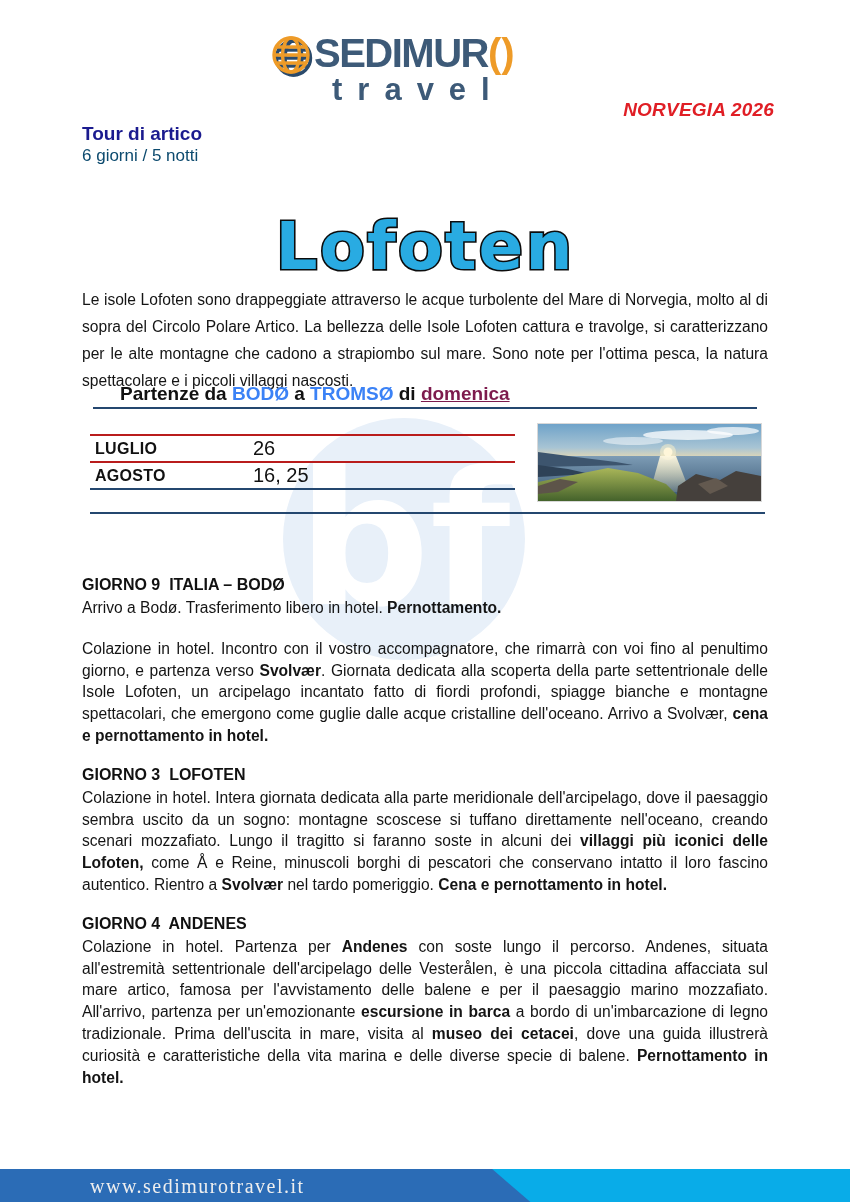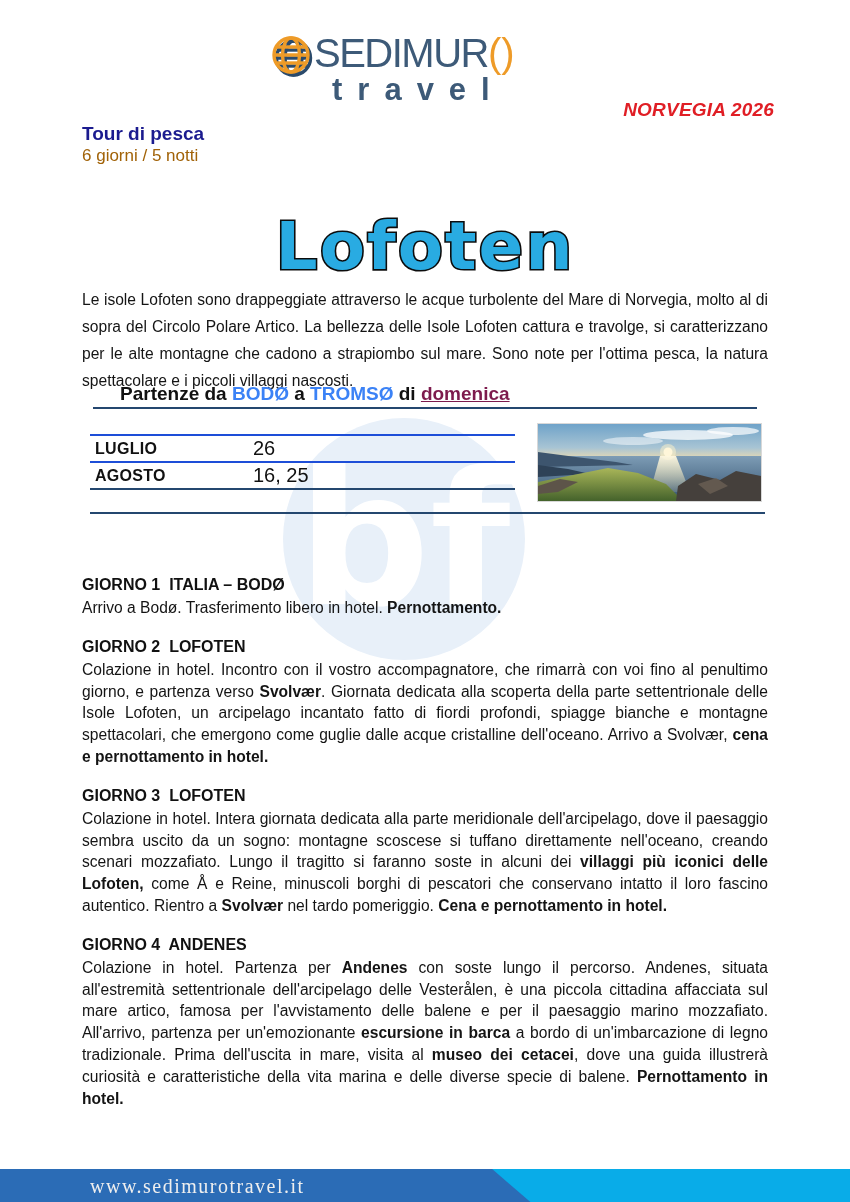--- a/index.html
+++ b/index.html
@@ -17,34 +17,34 @@
   }
   .watermark span {
     font-family:"DejaVu Sans", sans-serif; font-weight:bold; font-size:185px;
     color:#ffffff; line-height:1; letter-spacing:0px; margin-top:30px;
   }
 
   
   .logo-globe { left:270px; top:33px; }
   .logo-main {
     left:314px; top:31px; font-family:"Liberation Sans", sans-serif;
-    font-weight:normal; font-size:40px; letter-spacing:-1.5px; color:#3d5a78;
+    font-weight:bold; font-size:40px; letter-spacing:-1.5px; color:#3d5a78;
   }
   .logo-main .paren { color:#ee9b28; letter-spacing:0; }
   .logo-travel {
     left:332px; top:72px; font-weight:bold; font-size:31px;
     letter-spacing:15px; color:#3d5a78;
   }
   .season {
     top:99px; right:76px; color:#e01e25; font-weight:bold; font-size:19px;
     letter-spacing:0.2px;
     font-style:italic;
   }
   .tour-type { top:123px; left:82px; color:#1b1b8f; font-weight:bold; font-size:19px; }
-  .duration  { top:146px; left:82px; color:#a16207; font-size:17px; }
+  .duration  { top:146px; left:82px; color:#0c4a6e; font-size:17px; }
 
   
   .big-title { top:205px; left:0; width:850px; text-align:center; }
 
   
   .intro {
     top:286px; left:82px; width:686px; font-size:15.6px; line-height:27px;
     text-align:justify; color:#141414;
   }
 
@@ -52,21 +52,21 @@
   .dep-heading { top:383px; left:120px; font-size:19px; font-weight:bold; color:#111; }
   .c-blue { color:#3b82f6; }
   .c-maroon { color:#7d1b4d;text-decoration:underline; }
   .rule { background:#24476f; height:2px; }
   .rule-heading { top:407px; left:93px; width:664px; }
   .rule-wide { top:512px; left:90px; width:675px; }
 
   .dep-table { top:434px; left:90px; width:425px; }
   .dep-row {
     display:flex; align-items:center; height:25px;
-    border-top:2px solid #1d4ed8; padding-left:5px;
+    border-top:2px solid #b91c1c; padding-left:5px;
   }
   .dep-table .bottom { border-top:2px solid #24476f; height:0; }
   .dep-month { width:158px; font-weight:bold; font-size:16px; letter-spacing:0.3px; }
   .dep-dates { font-size:20px; }
 
   
   .photo { top:423px; left:537px; width:223px; height:77px; border:1px solid #d8d8d8; }
 
   
   .days { top:576px; left:82px; width:686px; }
@@ -111,21 +111,21 @@
       <line x1="4.5" y1="13" x2="35.5" y2="13"></line>
       <line x1="3" y1="21" x2="37" y2="21"></line>
       <line x1="4.5" y1="29" x2="35.5" y2="29"></line>
     </g>
   </svg>
   <div class="layer logo-main"><span>SEDIMUR</span><span class="paren">()</span></div>
   <div class="layer logo-travel">travel</div>
 
   <div class="layer season">NORVEGIA 2026</div>
 
-  <div class="layer tour-type">Tour di pesca</div>
+  <div class="layer tour-type">Tour di artico</div>
   <div class="layer duration">6 giorni / 5 notti</div>
 
   <svg class="layer big-title" width="850" height="82" viewBox="0 0 850 82">
     <text x="425" y="64" text-anchor="middle" font-family="DejaVu Sans, sans-serif" font-weight="bold" font-size="66" letter-spacing="2" fill="#29ABE2" stroke="#0c0c0c" stroke-width="3.2" paint-order="stroke">Lofoten</text>
   </svg>
 
   <div class="layer intro">Le isole Lofoten sono drappeggiate attraverso le acque turbolente del Mare di Norvegia, molto al di sopra del Circolo Polare Artico. La bellezza delle Isole Lofoten cattura e travolge, si caratterizzano per le alte montagne che cadono a strapiombo sul mare. Sono note per l'ottima pesca, la natura spettacolare e i piccoli villaggi nascosti.</div>
 
   <div class="layer dep-heading"><span>Partenze da </span><span class="c-blue">BODØ</span><span> a </span><span class="c-blue">TROMSØ</span><span> di </span><span class="c-maroon">domenica</span></div>
   <div class="layer rule rule-heading"></div>
@@ -174,25 +174,24 @@
     <polygon points="0,28 38,33 78,38 95,41 0,43" fill="#3d556e"></polygon>
     <polygon points="0,41 30,45 52,50 0,53" fill="#2e4257"></polygon>
     <polygon points="0,77 0,58 30,52 70,44 100,49 128,60 145,77" fill="url(#grass)"></polygon>
     <polygon points="0,62 22,55 40,58 20,68 0,70" fill="#5d5449"></polygon>
     <polygon points="138,77 140,62 158,50 182,56 198,47 223,52 223,77" fill="#45403c"></polygon>
     <polygon points="160,60 178,54 190,62 172,70" fill="#6a5f54" opacity="0.8"></polygon>
   </svg>
 
   <div class="layer days">
     <div class="day">
-      <div class="day-title">GIORNO 1  ITALIA – BODØ</div>
+      <div class="day-title">GIORNO 9  ITALIA – BODØ</div>
       <div class="day-body"><span>Arrivo a Bodø. Trasferimento libero in hotel. </span><b>Pernottamento.</b></div>
     </div>
     <div class="day">
-      <div class="day-title">GIORNO 2  LOFOTEN</div>
       <div class="day-body"><span>Colazione in hotel. Incontro con il vostro accompagnatore, che rimarrà con voi fino al penultimo giorno, e partenza verso </span><b>Svolvær</b><span>. Giornata dedicata alla scoperta della parte settentrionale delle Isole Lofoten, un arcipelago incantato fatto di fiordi profondi, spiagge bianche e montagne spettacolari, che emergono come guglie dalle acque cristalline dell'oceano. Arrivo a Svolvær, </span><b>cena e pernottamento in hotel.</b></div>
     </div>
     <div class="day">
       <div class="day-title">GIORNO 3  LOFOTEN</div>
       <div class="day-body"><span>Colazione in hotel. Intera giornata dedicata alla parte meridionale dell'arcipelago, dove il paesaggio sembra uscito da un sogno: montagne scoscese si tuffano direttamente nell'oceano, creando scenari mozzafiato. Lungo il tragitto si faranno soste in alcuni dei </span><b>villaggi più iconici delle Lofoten,</b><span> come Å e Reine, minuscoli borghi di pescatori che conservano intatto il loro fascino autentico. Rientro a </span><b>Svolvær</b><span> nel tardo pomeriggio. </span><b>Cena e pernottamento in hotel.</b></div>
     </div>
     <div class="day">
       <div class="day-title">GIORNO 4  ANDENES</div>
       <div class="day-body"><span>Colazione in hotel. Partenza per </span><b>Andenes</b><span> con soste lungo il percorso. Andenes, situata all'estremità settentrionale dell'arcipelago delle Vesterålen, è una piccola cittadina affacciata sul mare artico, famosa per l'avvistamento delle balene e per il paesaggio marino mozzafiato. All'arrivo, partenza per un'emozionante </span><b>escursione in barca</b><span> a bordo di un'imbarcazione di legno tradizionale. Prima dell'uscita in mare, visita al </span><b>museo dei cetacei</b><span>, dove una guida illustrerà curiosità e caratteristiche della vita marina e delle diverse specie di balene. </span><b>Pernottamento in hotel.</b></div>
     </div>

